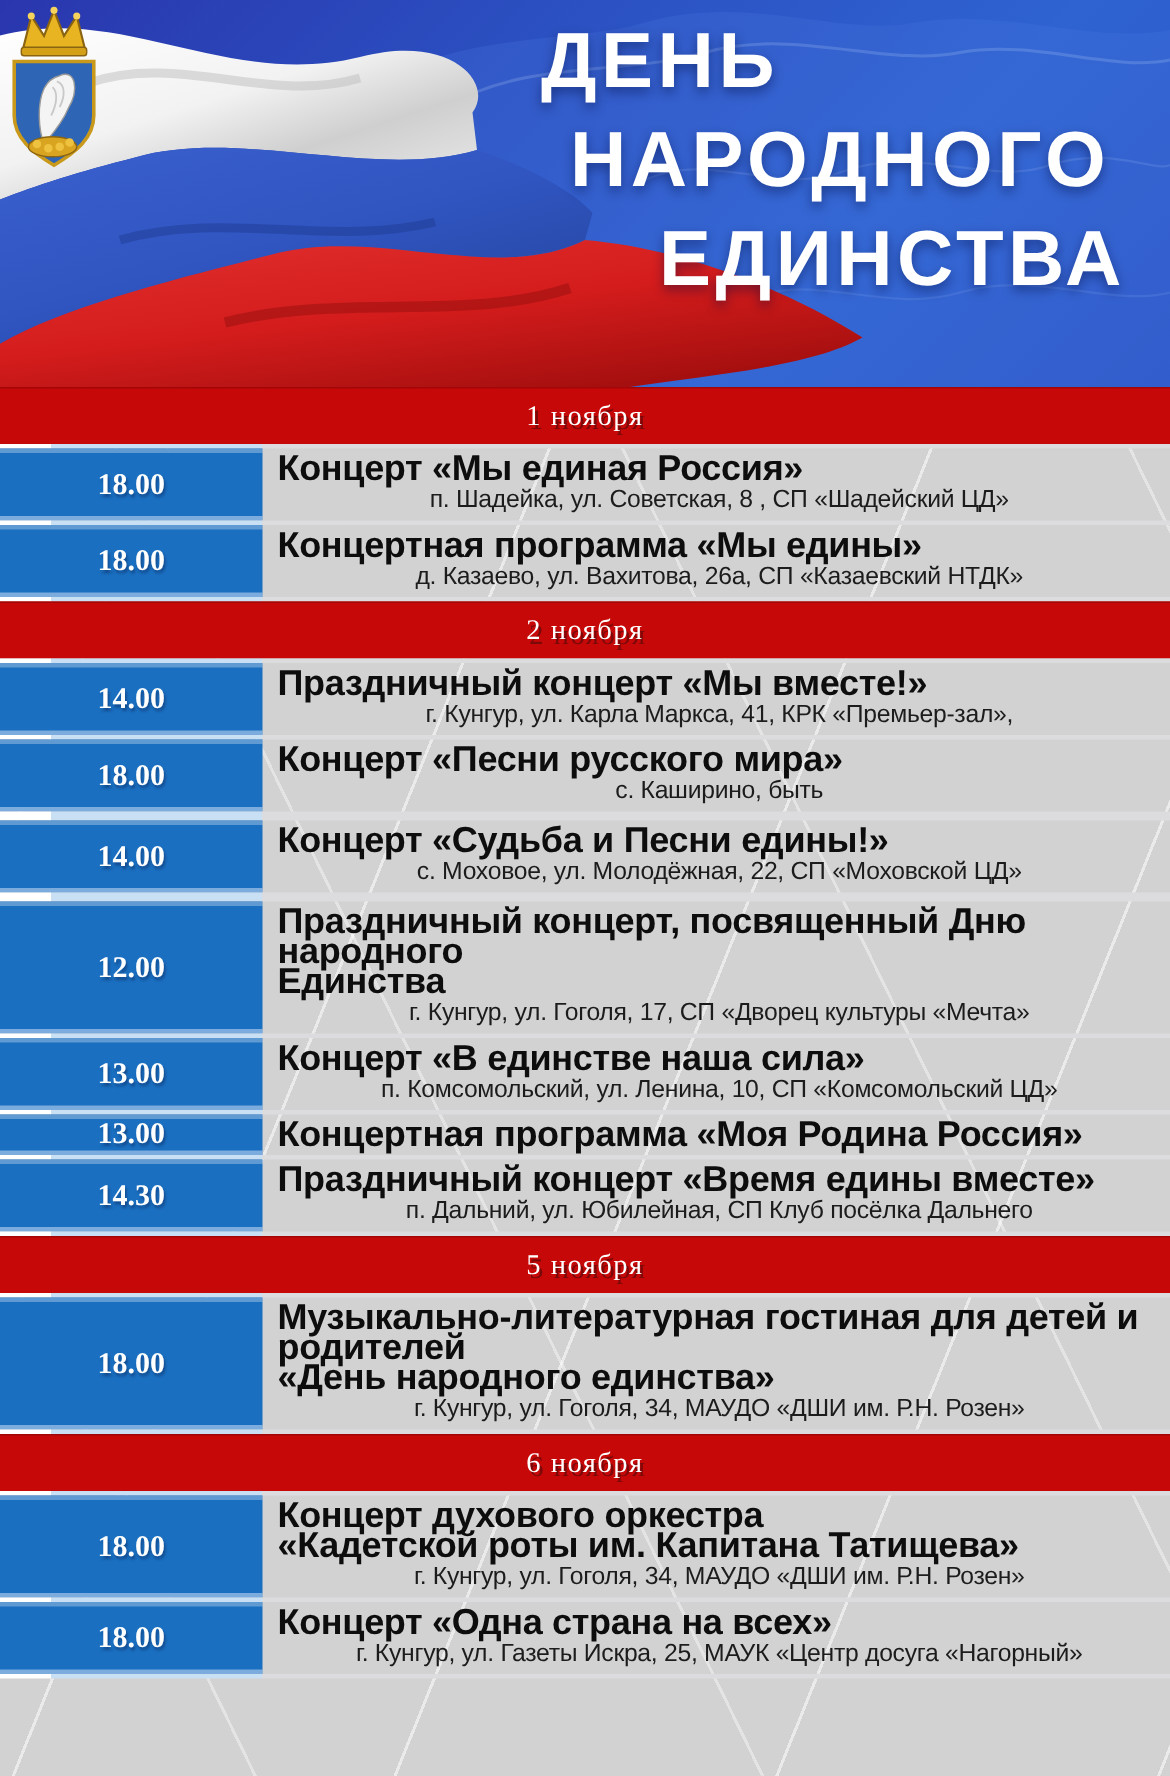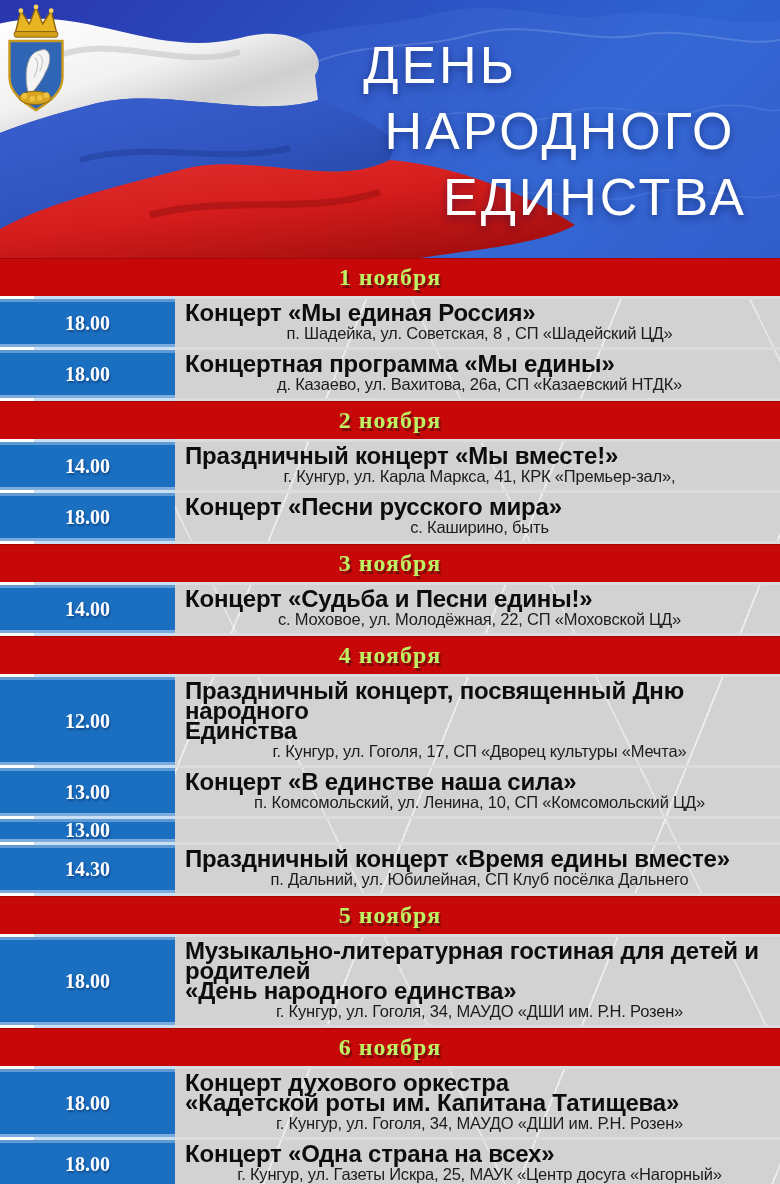--- a/index.html
+++ b/index.html
@@ -6,35 +6,35 @@
   body{width:780px;height:1184px;overflow:hidden;font-family:"Liberation Sans",sans-serif;background:#d2d2d3;}
   .poster{position:relative;width:780px;height:1184px;display:flex;flex-direction:column;}
 
   
   .header{position:relative;width:780px;height:258px;flex:0 0 258px;overflow:hidden;
     background:linear-gradient(135deg,#2a36ae 0%,#2b4fc0 35%,#2f63d2 70%,#2b55c6 100%);}
   .header svg{position:absolute;top:0;left:0;}
   .map-svg{left:0;top:0;opacity:.55;}
   .flag-svg{left:0;top:0;}
   .coat{position:absolute;top:6px;right:8px;width:72px;height:118px;}
-  .title-block{position:absolute;top:32px;right:10px;width:420px;text-align:center;
-    color:#fff;font-weight:normal;font-size:52px;line-height:66px;letter-spacing:3px;
+  .title-block{position:absolute;top:8px;right:10px;width:420px;text-align:center;
+    color:#fff;font-weight:bold;font-size:52px;line-height:66px;letter-spacing:3px;
     text-shadow:0 3px 8px rgba(0,10,60,.45);}
   .title-block .t1{margin-right:240px;}
   .title-block .t3{margin-left:70px;}
 
   
   .schedule{flex:1;display:flex;flex-direction:column;background-color:#d2d2d3;
     background-image:
       repeating-linear-gradient(112deg,rgba(255,255,255,0) 0 118px,rgba(255,255,255,.55) 118px 120px,rgba(255,255,255,0) 120px 236px),
       repeating-linear-gradient(64deg,rgba(255,255,255,0) 0 152px,rgba(255,255,255,.4) 152px 154px,rgba(255,255,255,0) 154px 304px);}
   .day-banner{height:37px;flex:0 0 37px;background:#c70808;border-top:1px solid #a30606;
     display:flex;align-items:center;justify-content:center;}
-  .day-banner span{font-family:"Liberation Serif",serif;font-weight:bold;font-size:24px;
-    color:#bef264;letter-spacing:1px;text-shadow:2px 3px 0 #7c0909;}
+  .day-banner span{font-family:"Liberation Serif",serif;font-weight:normal;font-size:19px;
+    color:#ffffff;letter-spacing:1px;text-shadow:2px 3px 0 #7c0909;}
   .row-sep{height:3px;flex:0 0 3px;
     background:linear-gradient(to right,#ffffff 0 34px,#c9dff3 34px 175px,#dcdcde 175px 100%);}
   .event-row{display:flex;align-items:stretch;}
   .time-cell{flex:0 0 175px;width:175px;background:#1a6fc1;display:flex;align-items:center;justify-content:center;
     box-shadow:inset 0 3px 0 rgba(255,255,255,.3),inset 0 -3px 0 rgba(219,234,249,.5);}
   .time-cell span{font-family:"Liberation Serif",serif;font-weight:bold;font-size:20px;color:#fff;
     text-shadow:1px 2px 2px rgba(0,0,40,.35);}
   .event-info{flex:1;padding:4px 6px 3px 10px;}
   .event-title{font-weight:bold;font-size:24px;line-height:20px;color:#0d0d0d;letter-spacing:-0.2px;}
   .event-location{font-size:16.5px;line-height:21px;color:#1c1c1c;letter-spacing:-0.2px;text-align:center;}
@@ -145,37 +145,31 @@
       <div class="event-row">
         <div class="time-cell">
           <span>18.00</span>
         </div>
         <div class="event-info">
           <div class="event-title">Концерт «Песни русского мира»</div>
           <div class="event-location">с. Каширино, быть</div>
         </div>
       </div>
       <div class="row-sep"></div>
-      <div class="day-banner">
-        <span>3 ноября</span>
-      </div>
       <div class="row-sep"></div>
       <div class="event-row">
         <div class="time-cell">
           <span>14.00</span>
         </div>
         <div class="event-info">
           <div class="event-title">Концерт «Судьба и Песни едины!»</div>
           <div class="event-location">с. Моховое, ул. Молодёжная, 22, СП «Моховской ЦД»</div>
         </div>
       </div>
       <div class="row-sep"></div>
-      <div class="day-banner">
-        <span>4 ноября</span>
-      </div>
       <div class="row-sep"></div>
       <div class="event-row">
         <div class="time-cell">
           <span>12.00</span>
         </div>
         <div class="event-info">
           <div class="event-title">Праздничный концерт, посвященный Дню народного<br>Единства</div>
           <div class="event-location">г. Кунгур, ул. Гоголя, 17, СП «Дворец культуры «Мечта»</div>
         </div>
       </div>
@@ -188,20 +182,21 @@
           <div class="event-title">Концерт «В единстве наша сила»</div>
           <div class="event-location">п. Комсомольский, ул. Ленина, 10, СП «Комсомольский ЦД»</div>
         </div>
       </div>
       <div class="row-sep"></div>
       <div class="event-row">
         <div class="time-cell">
           <span>13.00</span>
         </div>
         <div class="event-info">
+          <div class="event-title">Концертная программа «Моя Родина Россия»</div>
         </div>
       </div>
       <div class="row-sep"></div>
       <div class="event-row">
         <div class="time-cell">
           <span>14.30</span>
         </div>
         <div class="event-info">
           <div class="event-title">Праздничный концерт «Время едины вместе»</div>
           <div class="event-location">п. Дальний, ул. Юбилейная, СП Клуб посёлка Дальнего</div>

